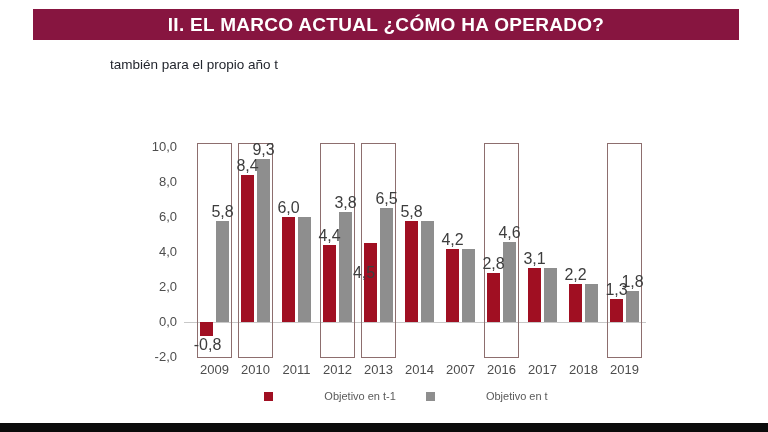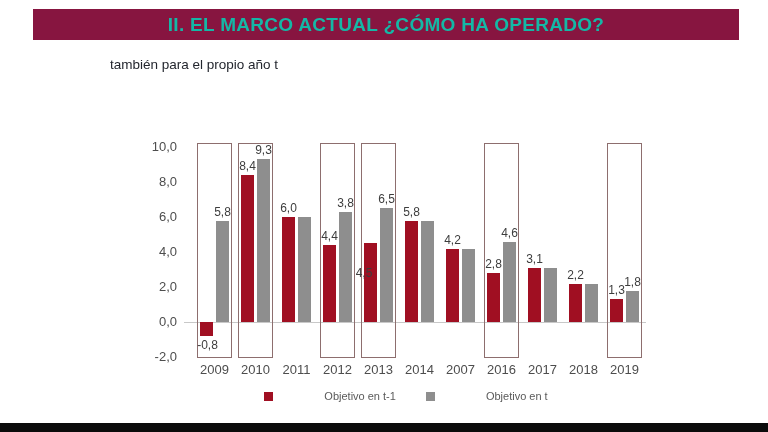--- a/index.html
+++ b/index.html
@@ -1,29 +1,29 @@
 <!DOCTYPE html>
 <html><head>
 <meta charset="utf-8">
 <style>
   html,body{margin:0;padding:0;background:#e9e9e9;}
   #page{position:relative;width:768px;height:432px;background:#ffffff;overflow:hidden;
         font-family:"Liberation Sans", sans-serif;}
   #title-bar{position:absolute;left:33px;top:9px;width:706px;height:31px;background:#871540;
              display:flex;align-items:center;justify-content:center;}
-  #title-bar span{color:#14b8a6;font-size:19px;font-weight:600;letter-spacing:0.3px;white-space:nowrap;}
+  #title-bar span{color:#ffffff;font-size:19px;font-weight:600;letter-spacing:0.3px;white-space:nowrap;}
   #slide-body{position:absolute;left:110px;top:55px;width:580px;color:#23262e;
               font-size:13.5px;line-height:19px;}
   #chart-title{position:absolute;left:150px;top:110px;width:556px;text-align:center;
                color:#3f3f3f;font-size:13px;}
   .ytick{position:absolute;width:34px;text-align:right;color:#4d4d4d;font-size:13px;height:14px;line-height:14px;}
   .xtick{position:absolute;width:44px;text-align:center;color:#4d4d4d;font-size:13px;}
   .bar{position:absolute;width:13px;}
   .hbox{position:absolute;border:1px solid #8d6e6e;box-sizing:border-box;background:transparent;}
-  .dlabel{position:absolute;width:36px;text-align:center;color:#3d3d3d;font-size:12px;height:14px;line-height:14px;}
+  .dlabel{position:absolute;width:36px;text-align:center;color:#3d3d3d;font-size:16px;height:14px;line-height:14px;}
   #zero-line{position:absolute;background:#c8c8c8;}
   #legend{position:absolute;left:40px;top:390px;width:732px;display:flex;justify-content:center;
           align-items:center;gap:30px;}
   .legend-item{display:flex;align-items:center;gap:7px;}
   .legend-swatch{width:9px;height:9px;display:inline-block;}
   .legend-label{color:#5a5a5a;font-size:11px;margin-left:44px;}
   #bottom-bar{position:absolute;left:0;top:423px;width:768px;height:9px;background:#0b0b0b;}
 </style>
 </head>
 <body>

